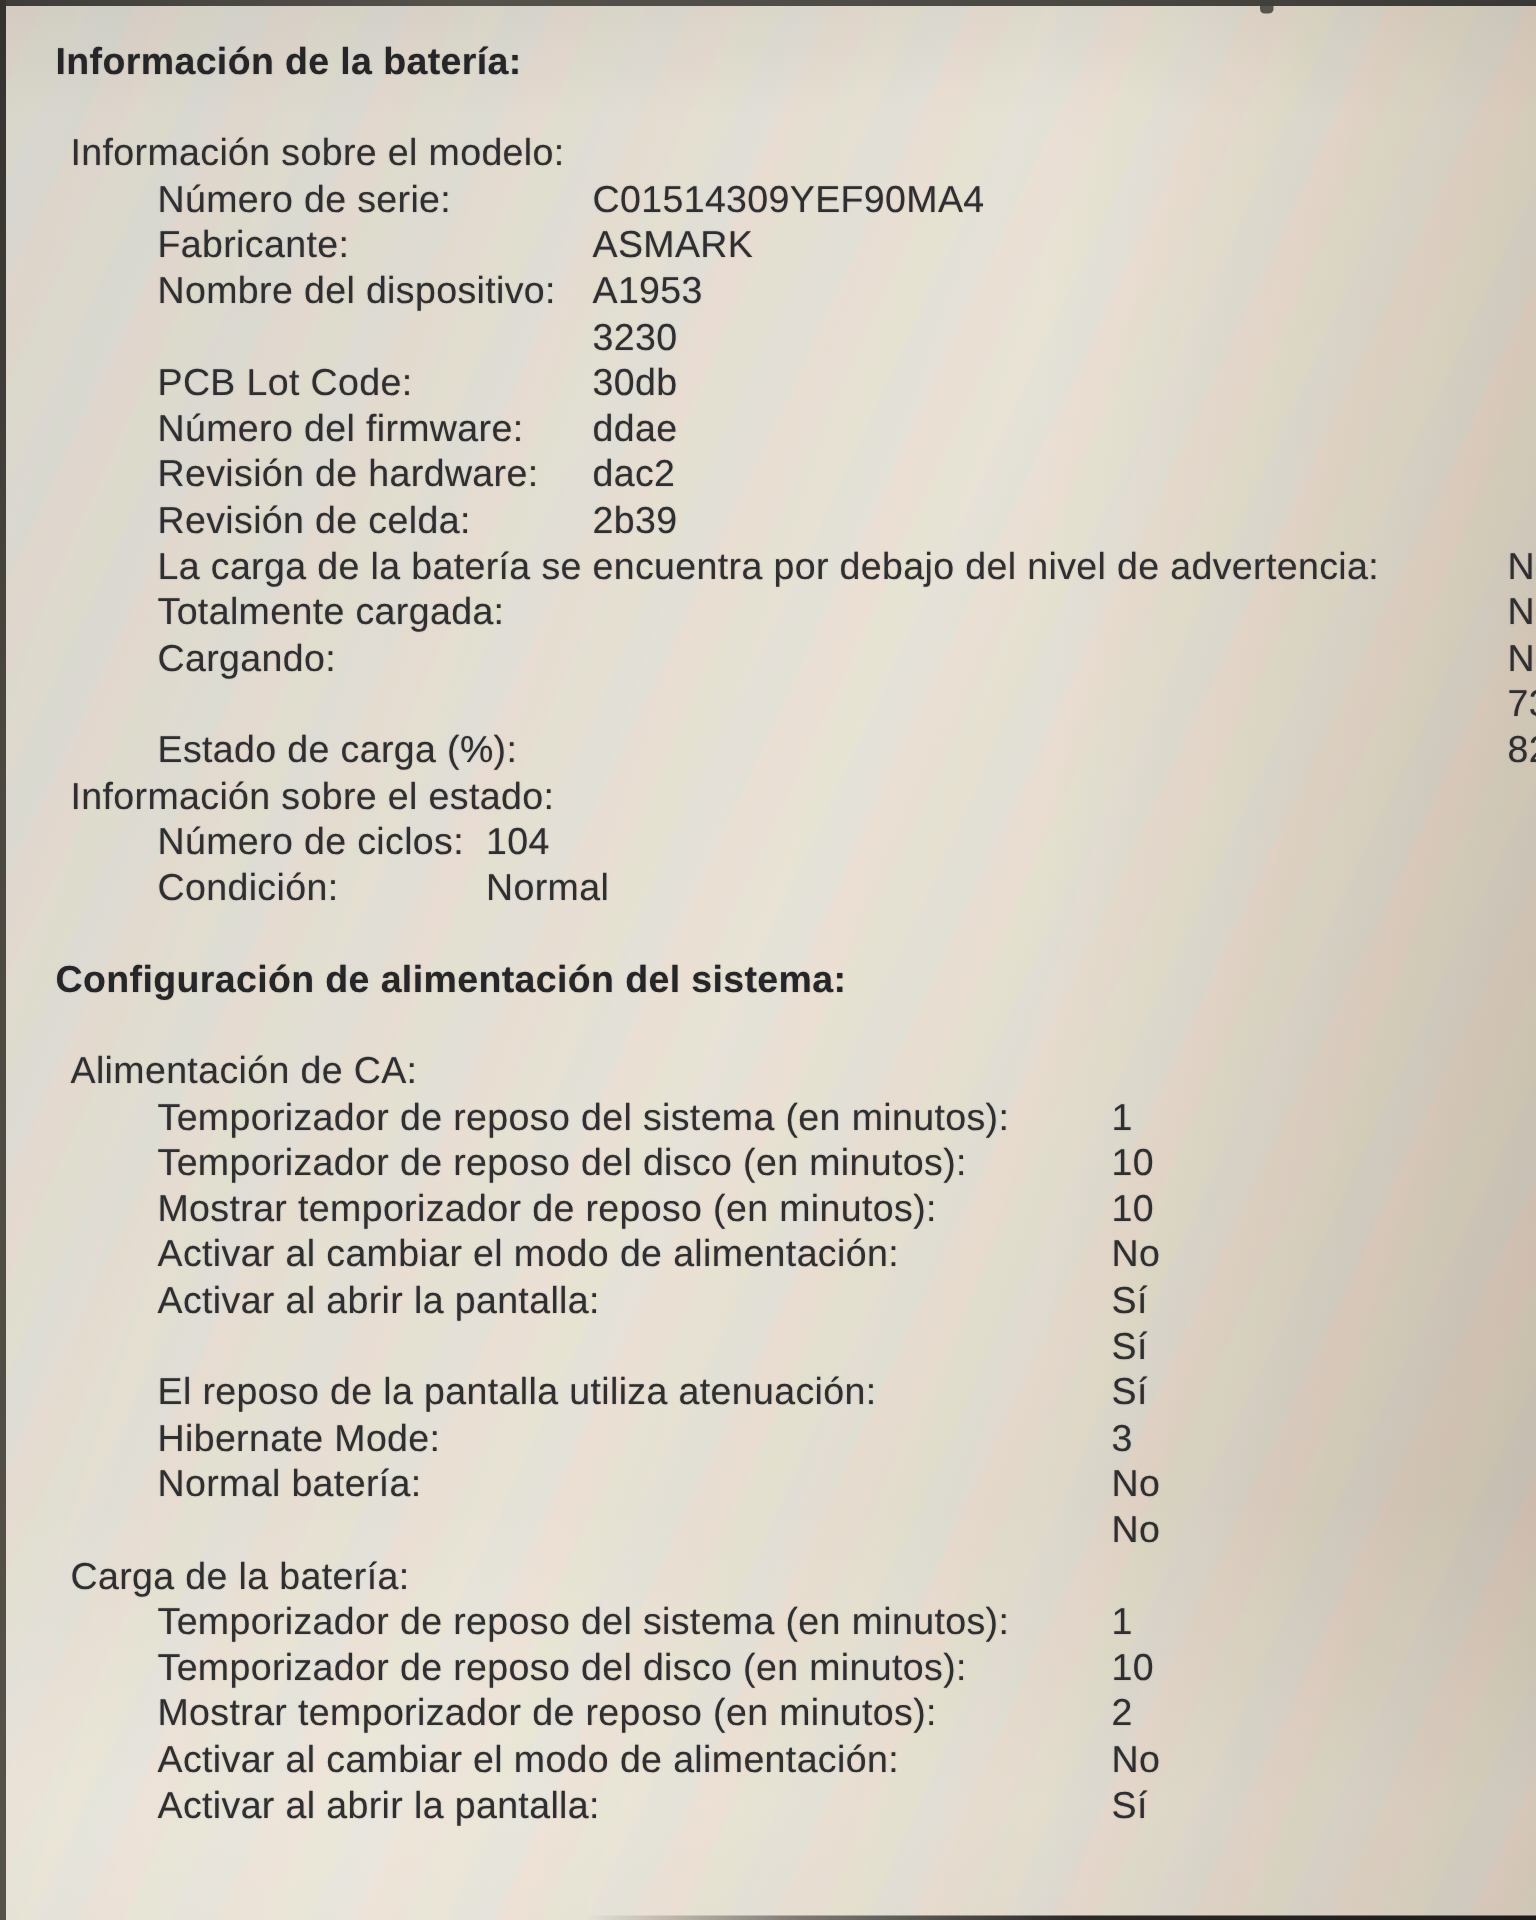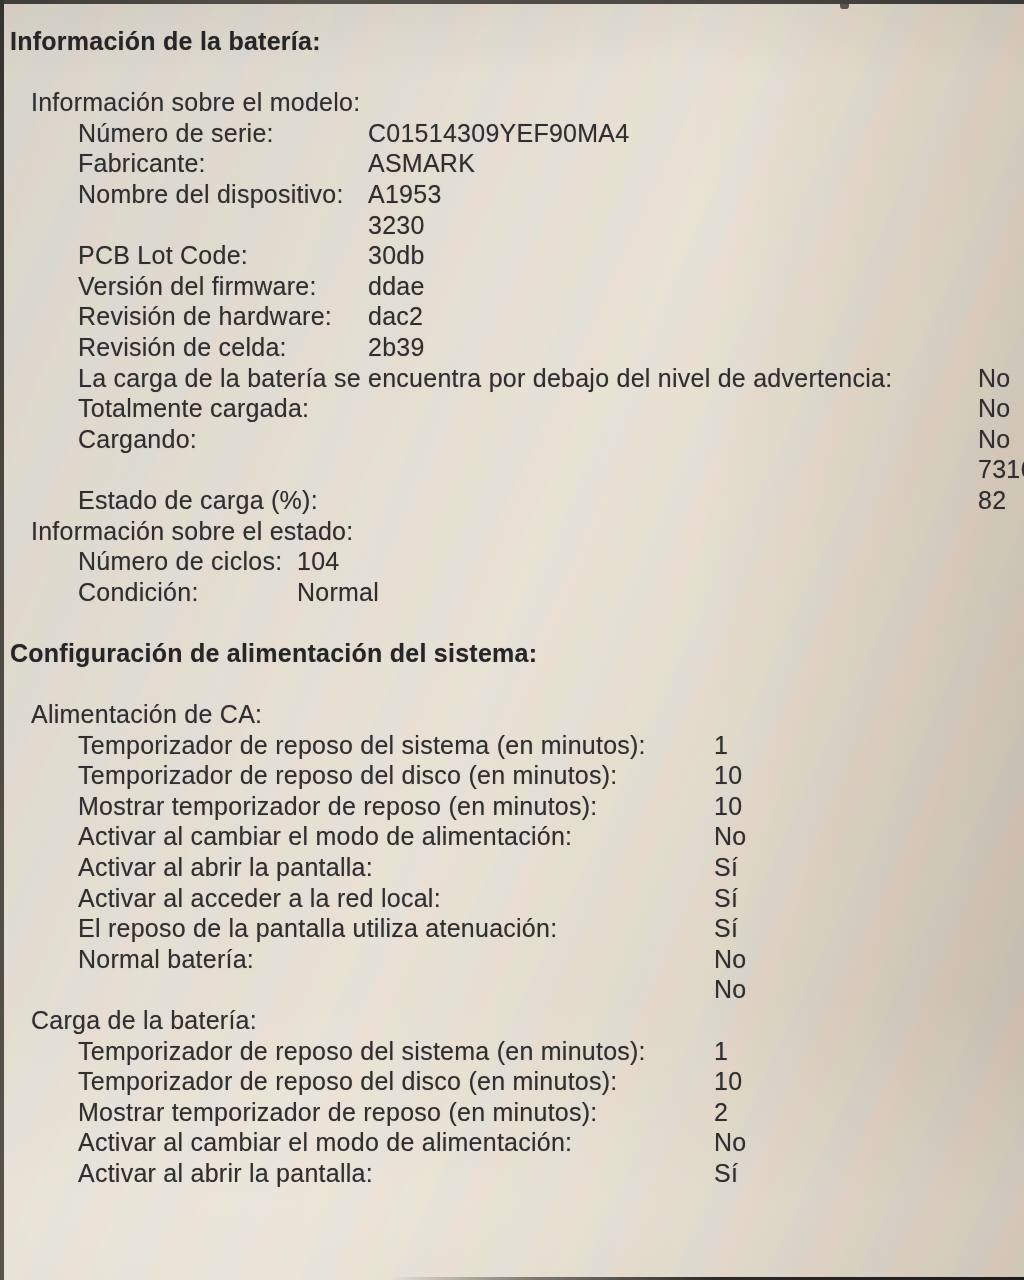--- a/index.html
+++ b/index.html
@@ -32,25 +32,25 @@
   
   .edge-top{position:absolute;top:0;left:0;right:0;height:4px;
     background:linear-gradient(90deg,#3f3d39 0%,#55524c 30%,#4a4843 70%,#3a3834 100%);}
   .edge-left{position:absolute;top:0;left:0;width:4px;bottom:0;
     background:linear-gradient(180deg,#34322e 0%,#4b4841 40%,#57534a 100%);}
   .edge-bottom{position:absolute;left:0;right:0;bottom:0;height:3px;
     background:linear-gradient(90deg, rgba(40,39,36,0) 0%, rgba(40,39,36,0) 38%, rgba(40,39,36,0.55) 52%, #2b2a27 70%, #1c1b19 100%);}
   .edge-notch{position:absolute;top:0;left:840px;width:9px;height:9px;background:#41403c;border-radius:0 0 3px 3px;opacity:.85;}
   
   .report{position:absolute;left:0;right:0;top:26px;color:#2f2f31;
-    font-size:25px; text-shadow:0 0 1px rgba(47,47,49,0.38);}
+    font-size:25px; text-shadow:0 0 1px rgba(47,47,49,0.38);padding-left:27px;}
   .row{position:relative;height:30.6px;white-space:nowrap;}
   .row span{position:absolute;top:0;line-height:30.6px;letter-spacing:0.25px;}
   .h1 span.lbl{left:10px;font-weight:bold;color:#262628;}
-  .sec span.lbl{left:31px;}
+  .sec span.lbl{left:20px;}
   .item span.lbl{left:78px;}
   .val-model{left:368px;}
   .val-right{left:978px;}
   .val-estado{left:297px;}
   .val-config{left:714px;}
 </style>
 </head>
 <body>
 
 <div class="photo-bg"></div>
@@ -78,21 +78,21 @@
       <span class="val-model">A1953</span>
     </div>
     <div class="row item">
       <span class="val-model">3230</span>
     </div>
     <div class="row item">
       <span class="lbl">PCB Lot Code:</span>
       <span class="val-model">30db</span>
     </div>
     <div class="row item">
-      <span class="lbl">Versión del firmware:</span>
+      <span class="lbl">Número del firmware:</span>
       <span class="val-model">ddae</span>
     </div>
     <div class="row item">
       <span class="lbl">Revisión de hardware:</span>
       <span class="val-model">dac2</span>
     </div>
     <div class="row item">
       <span class="lbl">Revisión de celda:</span>
       <span class="val-model">2b39</span>
     </div>
@@ -148,26 +148,29 @@
     </div>
     <div class="row item">
       <span class="lbl">Activar al cambiar el modo de alimentación:</span>
       <span class="val-config">No</span>
     </div>
     <div class="row item">
       <span class="lbl">Activar al abrir la pantalla:</span>
       <span class="val-config">Sí</span>
     </div>
     <div class="row item">
-      <span class="lbl">Activar al acceder a la red local:</span>
       <span class="val-config">Sí</span>
     </div>
     <div class="row item">
       <span class="lbl">El reposo de la pantalla utiliza atenuación:</span>
       <span class="val-config">Sí</span>
+    </div>
+    <div class="row item">
+      <span class="lbl">Hibernate Mode:</span>
+      <span class="val-config">3</span>
     </div>
     <div class="row item">
       <span class="lbl">Normal batería:</span>
       <span class="val-config">No</span>
     </div>
     <div class="row item">
       <span class="val-config">No</span>
     </div>
     <div class="row sec">
       <span class="lbl">Carga de la batería:</span>

